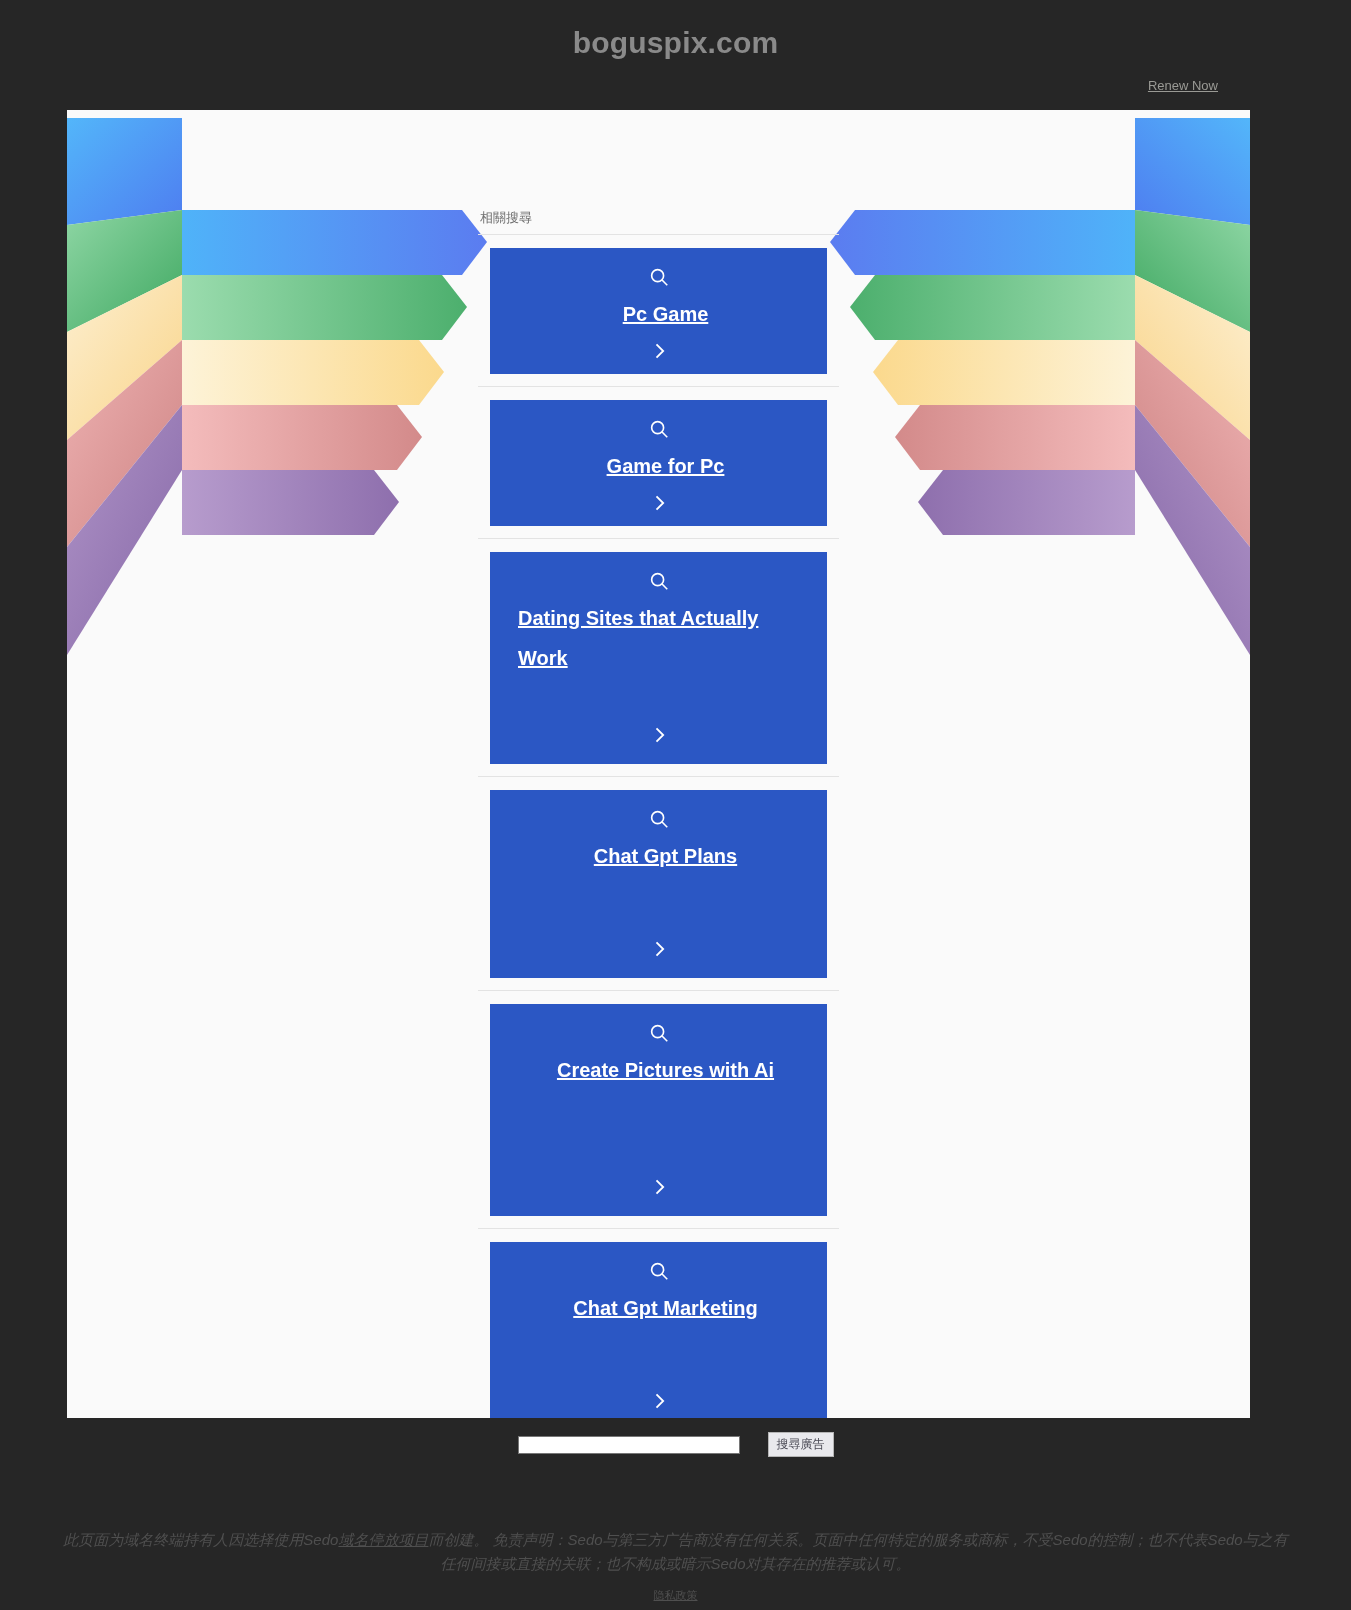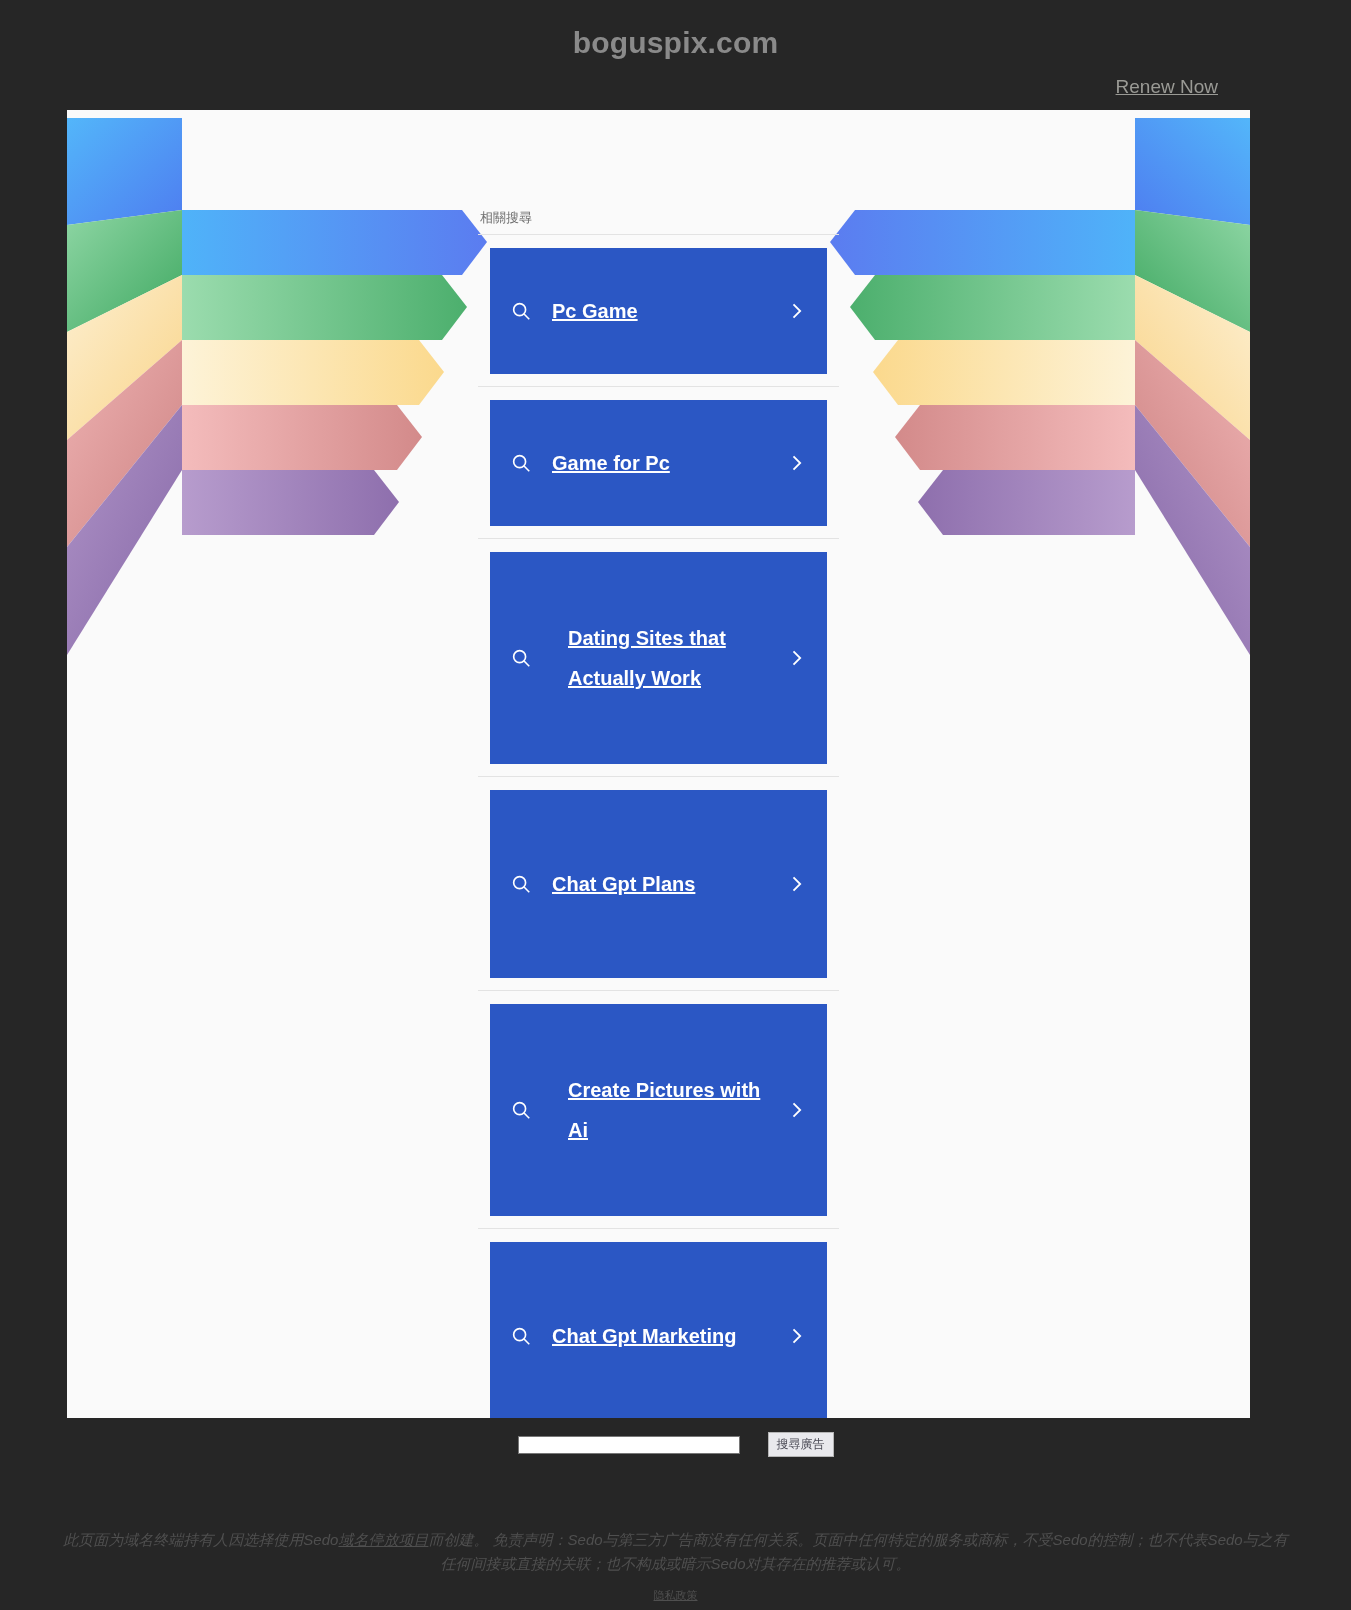--- a/index.html
+++ b/index.html
@@ -21,21 +21,21 @@
     padding-top:28px;
     letter-spacing:.2px;
     line-height:1;
   }
   #renew-row {
     text-align:right;
     padding:18px 133px 0 0;
   }
   #renew-link {
     color:#9a9a95;
-    font-size:19px;
+    font-size:13px;
     text-decoration:underline;
     cursor:pointer;
   }
 
   
   #page-card {
     position:absolute;
     left:67px; top:110px;
     width:1183px; height:1308px;
     background:#fafafa;
@@ -63,24 +63,25 @@
 
   .ad-item { }
   .ad-card {
     background:#2b57c4;
     width:337px;
     margin:13px auto 12px auto;
     display:flex;
     align-items:center;
     padding:12px 14px;
     position:relative;
+    flex-direction:column;
   }
   .ad-card.h-1 { height:126px; }
   .ad-card.h-2 { height:188px; }
-  .ad-card.h-3 { height:212px;gap:16px; }
+  .ad-card.h-3 { height:212px; }
   .search-ico { width:34px; flex:0 0 34px; display:flex; align-items:center; justify-content:center; }
   .ad-text {
     flex:1 1 auto;
     color:#ffffff;
     font-size:20px;
     font-weight:bold;
     text-decoration:underline;
     line-height:40px;
     padding-left:14px;
     cursor:pointer;

